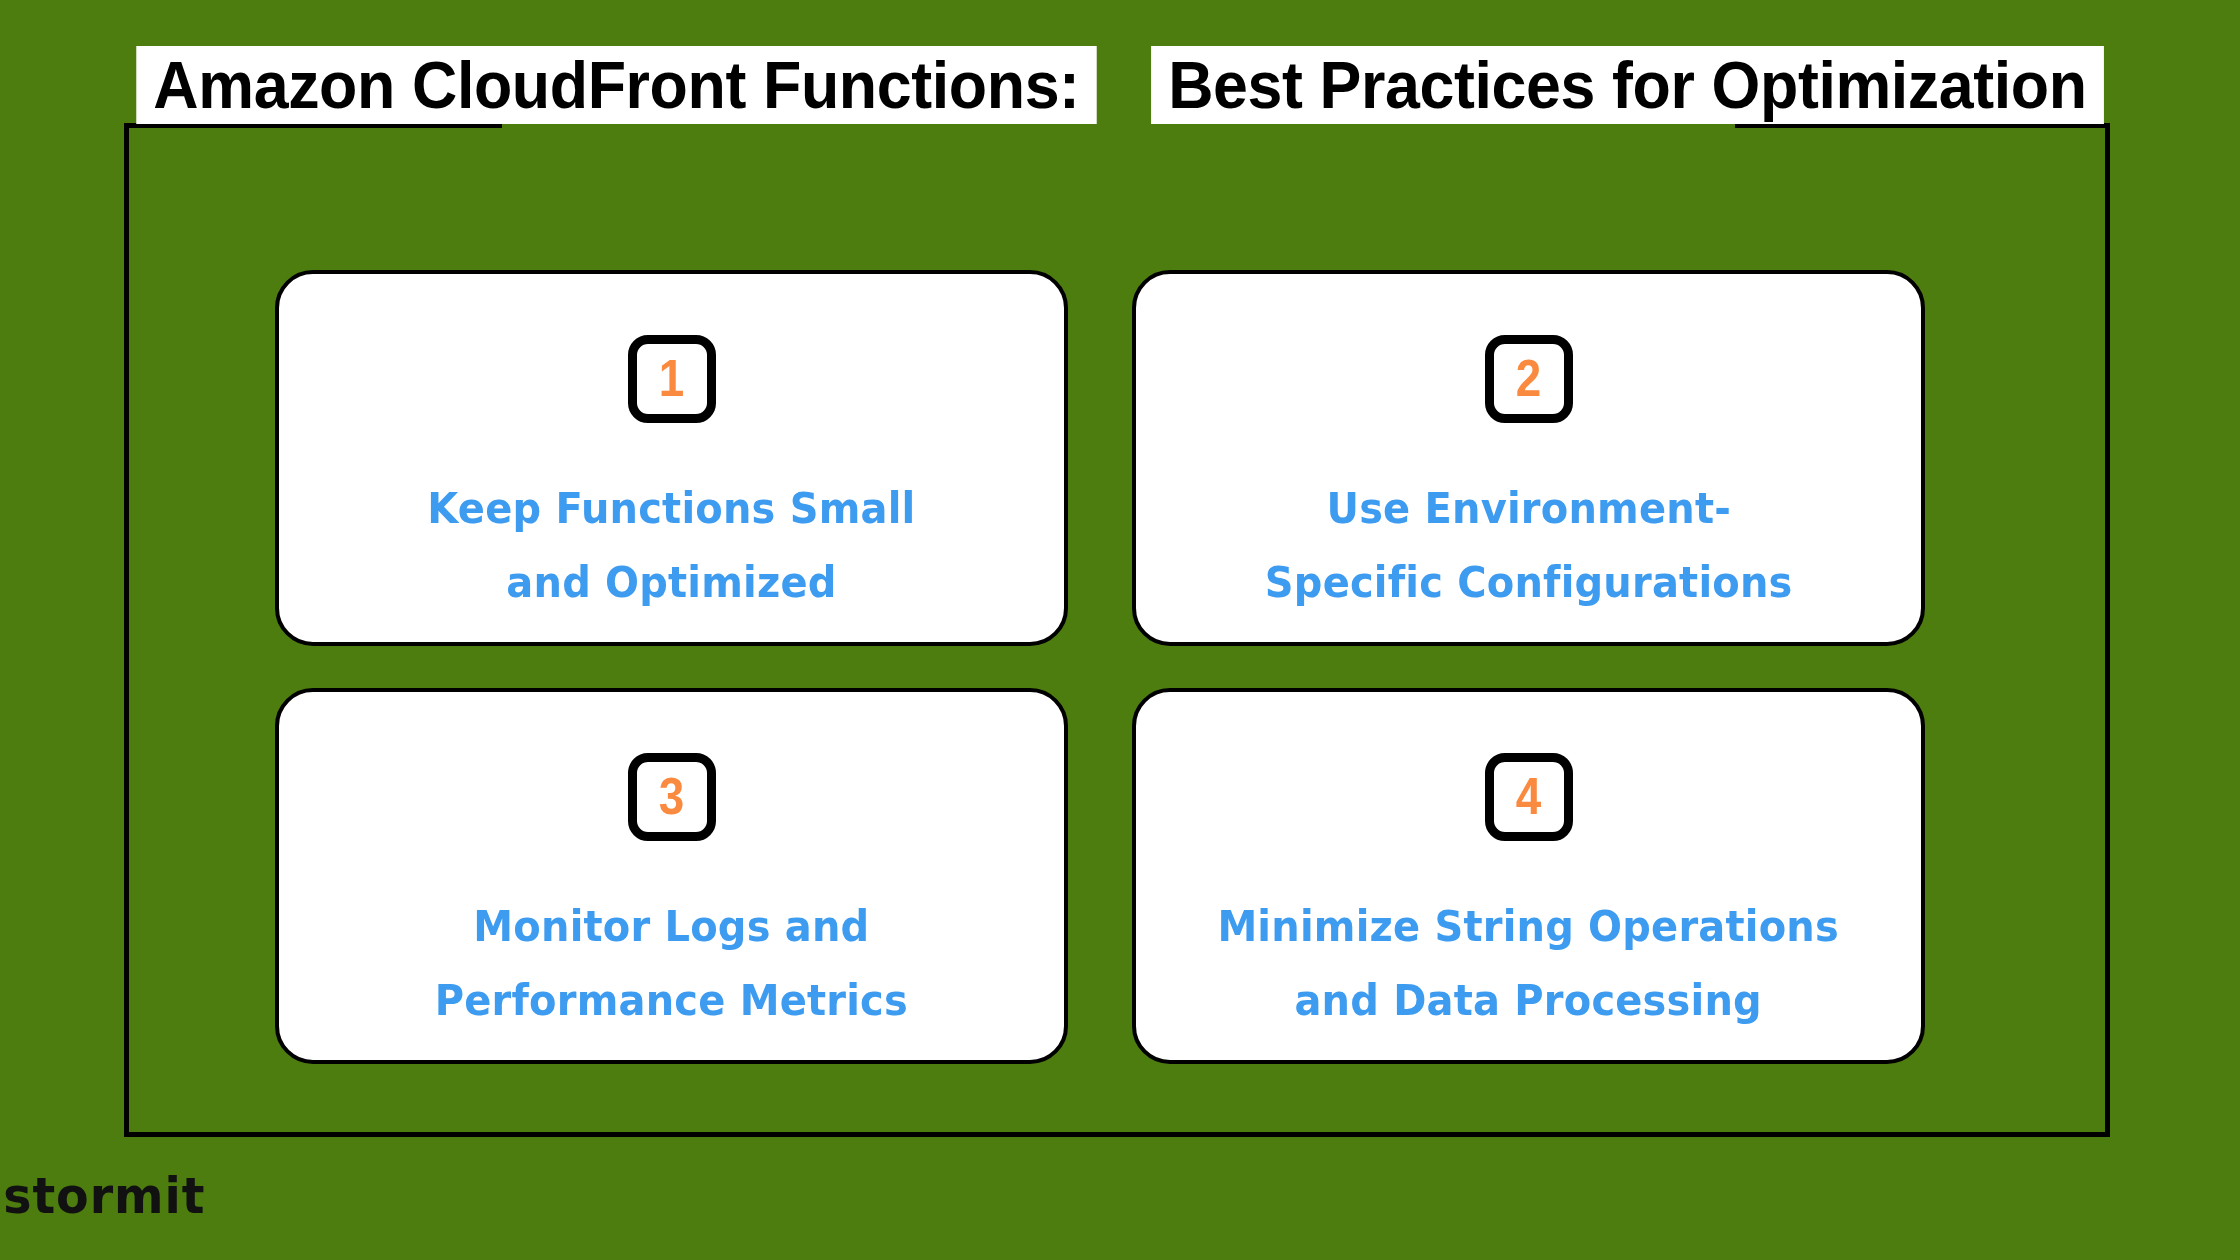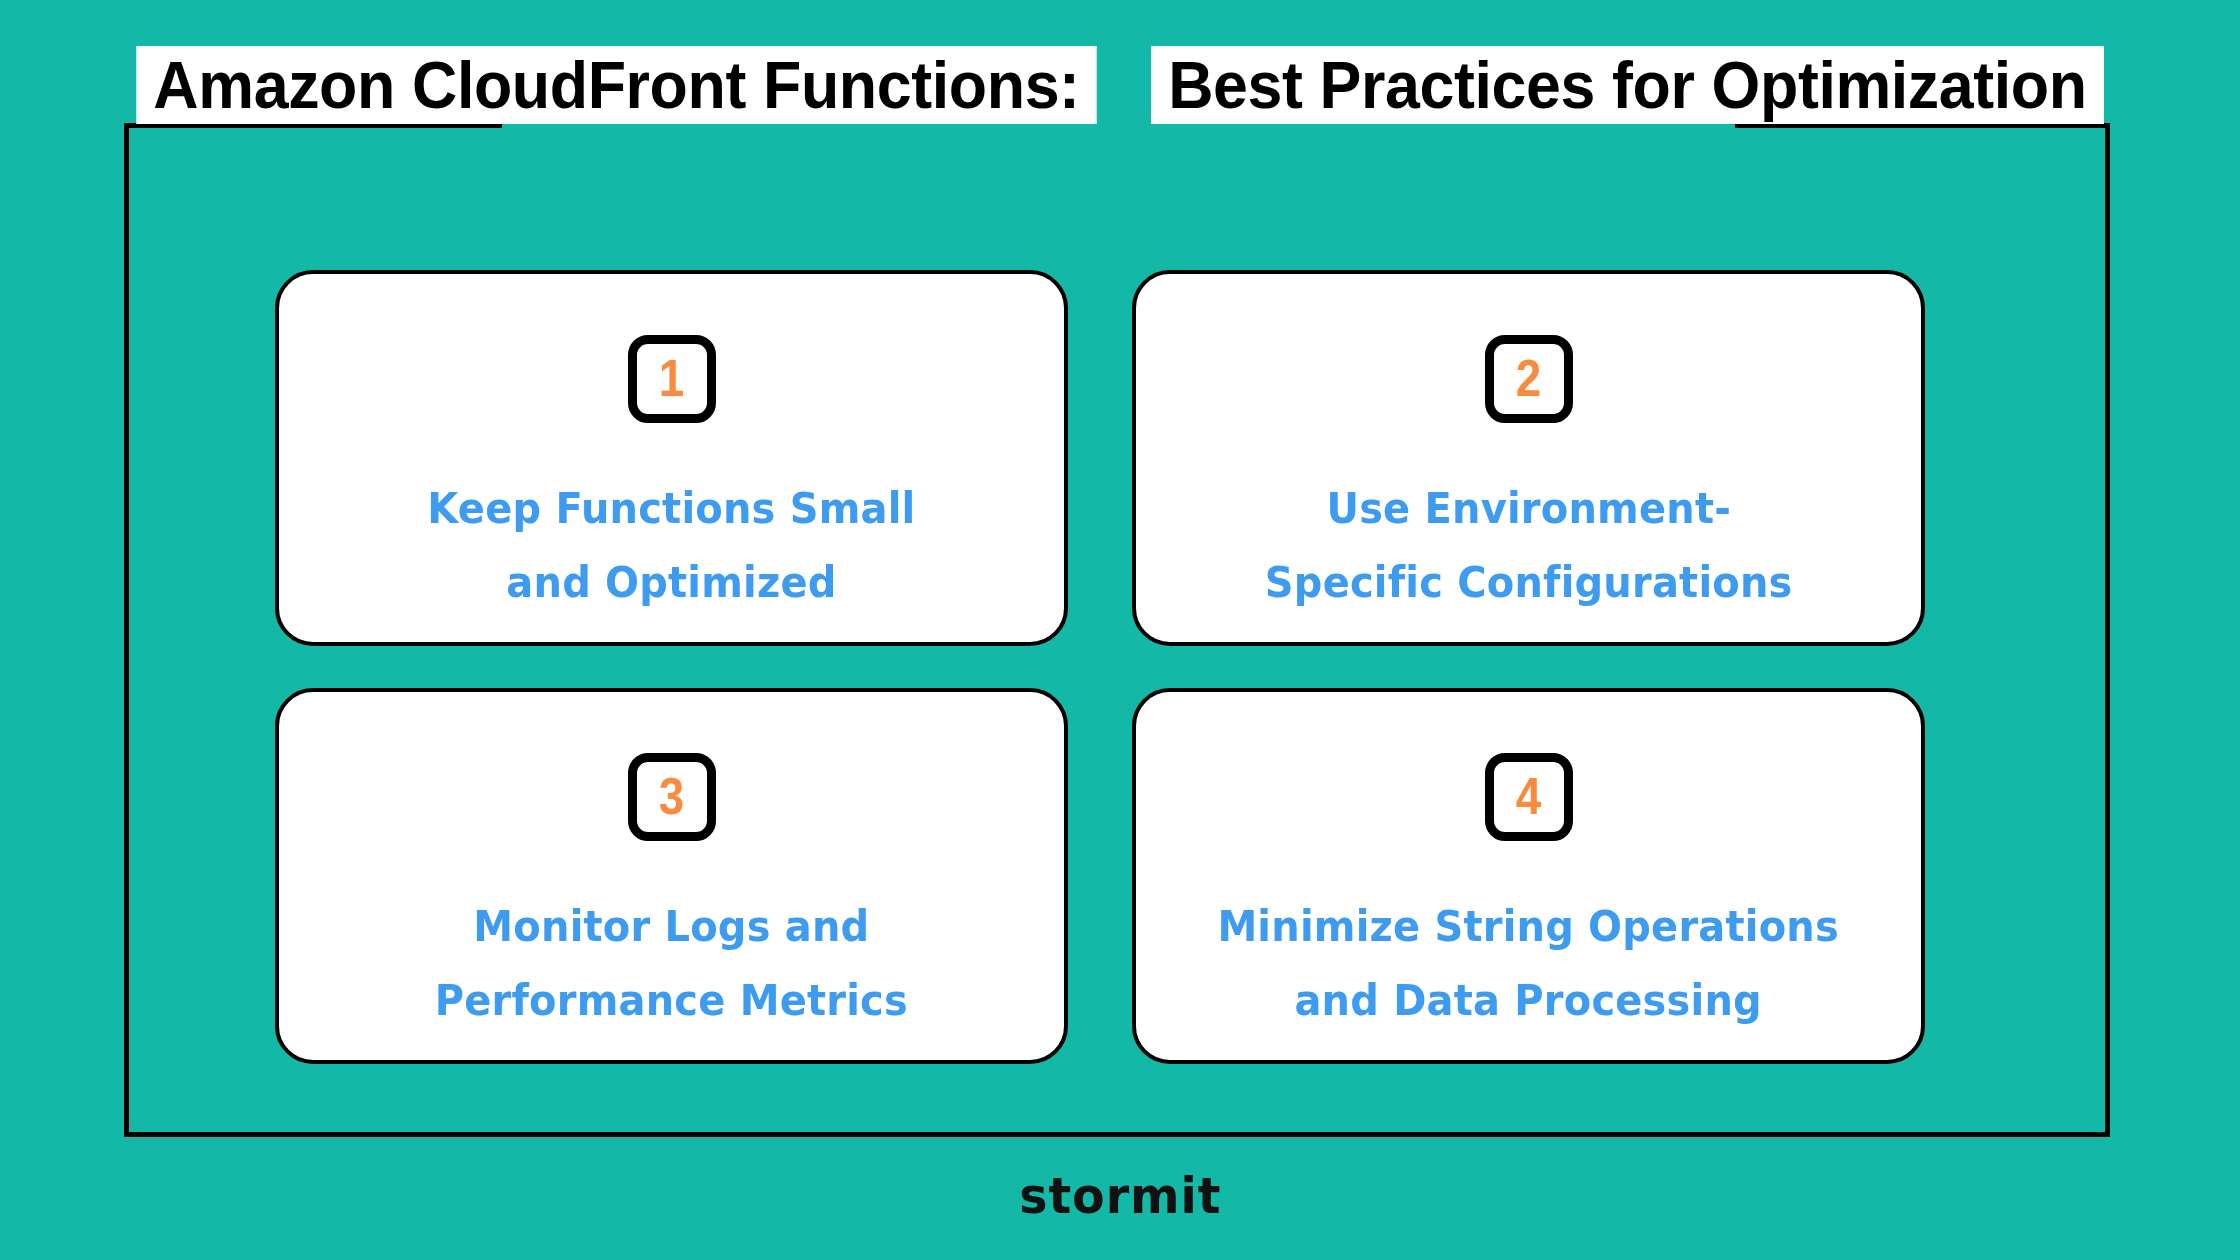--- a/index.html
+++ b/index.html
@@ -5,21 +5,21 @@
   html, body {
     margin: 0;
     padding: 0;
     background: #ffffff;
   }
 
   #canvas {
     position: relative;
     width: 2240px;
     height: 1260px;
-    background: #14b8a6;
+    background: #4d7c0f;
     font-family: "Liberation Sans", "DejaVu Sans", sans-serif;
     overflow: hidden;
   }
 
   
   .frame-edge {
     position: absolute;
     background: #000000;
   }
   #frame-left   { left: 124px;  top: 123px;  width: 5px;    height: 1014px; }
@@ -112,21 +112,20 @@
     transform: scaleX(0.93);
     white-space: pre-line;
   }
 
   
   #footer-logo {
     position: absolute;
     left: 0;
     top: 1168px;
     width: 2240px;
-    text-align: center;
   }
   #footer-logo-text {
     font-family: "DejaVu Sans", "Liberation Sans", sans-serif;
     font-size: 49px;
     font-weight: 700;
     letter-spacing: 1px;
     color: #111111;
     display: inline-block;
     transform: scaleX(0.97);
   }

